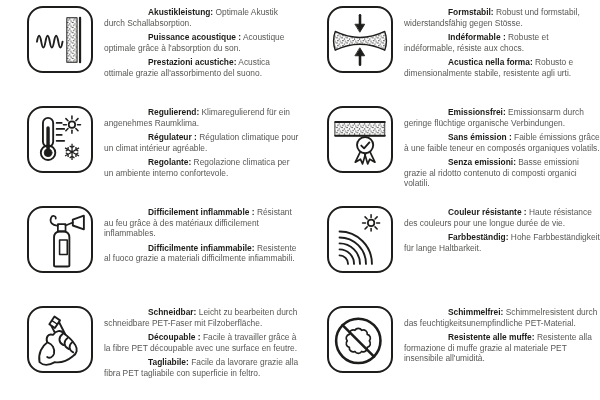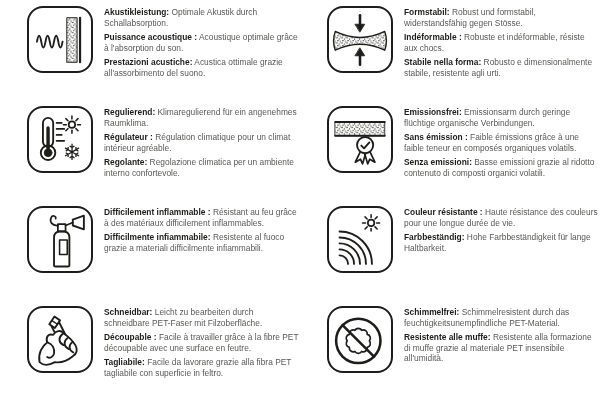--- a/index.html
+++ b/index.html
@@ -12,21 +12,21 @@
     width:600px; height:400px;
   }
   .cell { display:flex; align-items:flex-start; padding:6px 0 0 27px; box-sizing:border-box; }
   .iconbox {
     flex:0 0 auto; width:66px; height:67px; box-sizing:border-box;
     border:2.6px solid #1d1d1b; border-radius:16px; background:#fff;
     display:flex; align-items:center; justify-content:center;
   }
   .textcol { margin-left:11px; width:198px; padding-top:1px; }
   .textcol p { margin:0 0 4px 0; font-size:8.4px; line-height:1.26; color:#585856; }
-  .textcol b { color:#1d1d1b; font-weight:bold; }
+  .textcol b { color:#1d1d1b; font-weight:bold;margin-left:44px; }
   svg.icon { display:block; }
 </style>
 </head>
 <body>
 
 <div class="grid">
 
   <div class="cell">
     <div class="iconbox">
       <svg class="icon" width="58" height="58" viewBox="0 0 68 68">
@@ -62,21 +62,21 @@
           <line x1="34" y1="5" x2="34" y2="16" stroke-width="3"></line>
           <polygon points="28.5,15.5 39.5,15.5 34,24.5" fill="#1d1d1b" stroke-width="1"></polygon>
           <line x1="34" y1="63" x2="34" y2="52" stroke-width="3"></line>
           <polygon points="28.5,52.5 39.5,52.5 34,43.5" fill="#1d1d1b" stroke-width="1"></polygon>
         </g>
       </svg>
     </div>
     <div class="textcol">
       <p><b>Formstabil:</b> <span>Robust und formstabil, widerstandsfähig gegen Stösse.</span></p>
       <p><b>Indéformable :</b> <span>Robuste et indéformable, résiste aux chocs.</span></p>
-      <p><b>Stabile nella forma:</b> <span>Robusto e dimensionalmente stabile, resistente agli urti.</span></p>
+      <p><b>Acustica nella forma:</b> <span>Robusto e dimensionalmente stabile, resistente agli urti.</span></p>
     </div>
   </div>
 
   <div class="cell">
     <div class="iconbox">
       <svg class="icon" width="58" height="58" viewBox="0 0 68 68">
         <g stroke="#1d1d1b" stroke-width="2.2" fill="none" stroke-linecap="round" stroke-linejoin="round">
           <rect x="14" y="8" width="12" height="34" rx="6"></rect>
           <circle cx="20" cy="49" r="8.5"></circle>
           <line x1="20" y1="20" x2="20" y2="45" stroke-width="4"></line>

